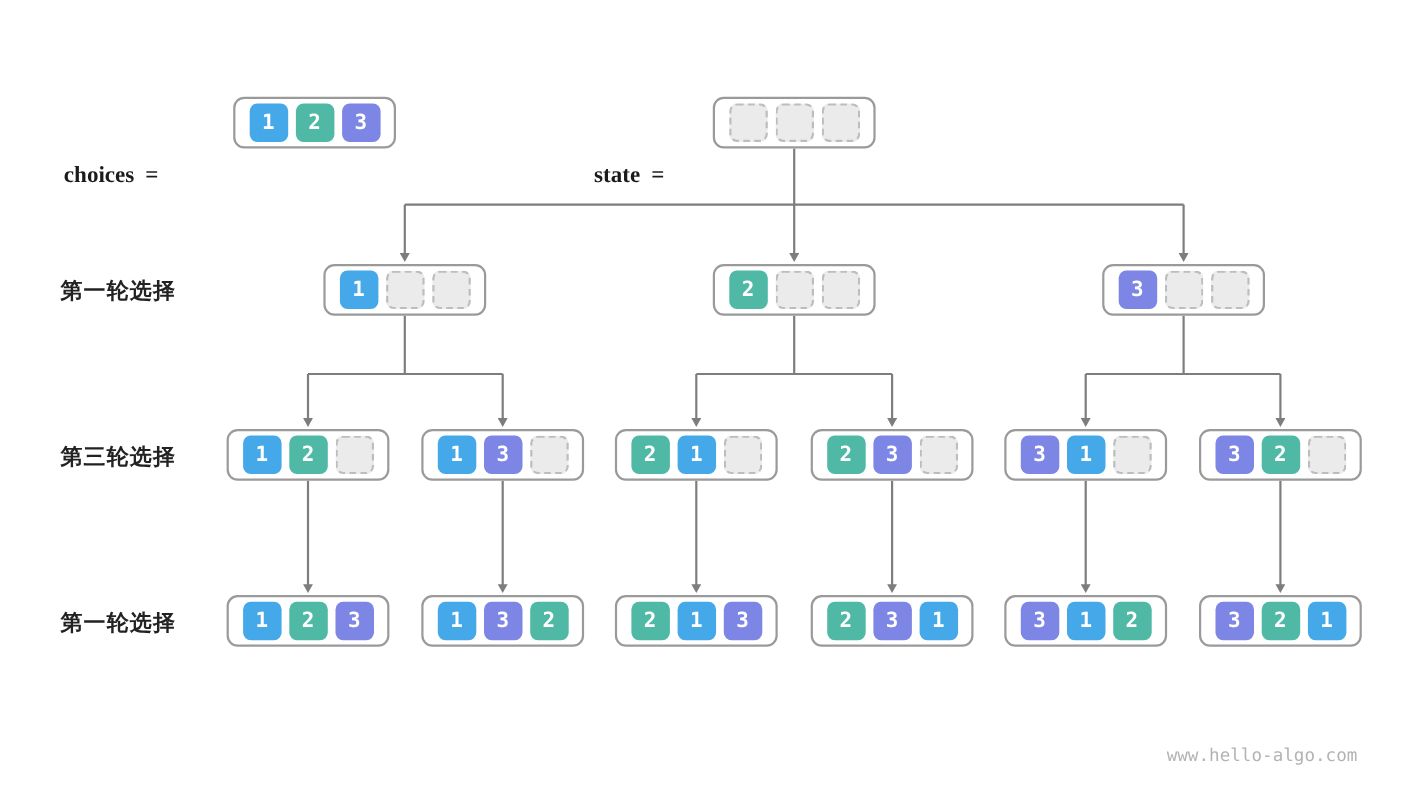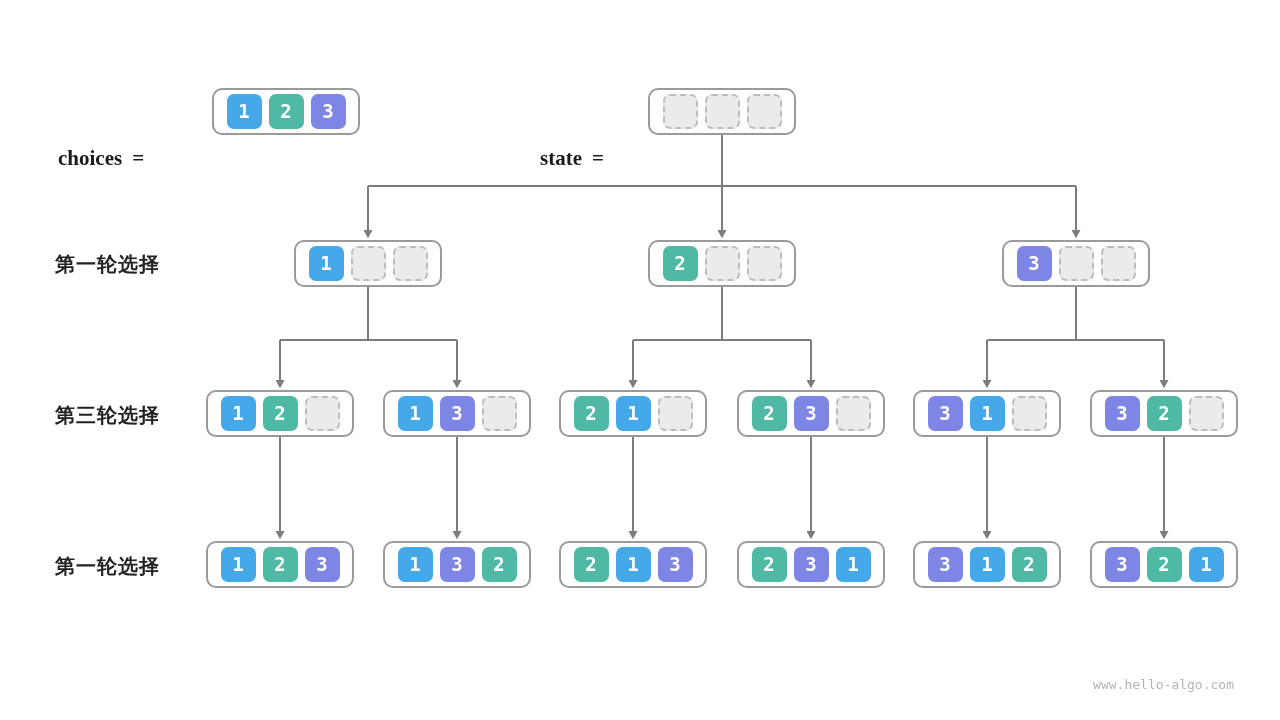--- a/index.html
+++ b/index.html
@@ -13,21 +13,21 @@
   .node { position:absolute; width:148px; height:47px; display:flex; align-items:center;
           justify-content:center; gap:7px; background:#ffffff;
           border:2px solid #9a9a9a; border-radius:10px; }
   .cell { display:inline-block; width:35px; height:35px; line-height:35px; text-align:center;
           border-radius:7px; color:#ffffff; font-family:"DejaVu Sans Mono", monospace;
           font-weight:bold; font-size:19px; }
   .cell.empty { background:#ebebeb; border:2px dashed #bdbdbd; }
   .row-label { position:absolute; left:55px; font-size:20px; color:#222222;
                font-weight:600; letter-spacing:1px; white-space:nowrap; }
   .watermark { position:absolute; right:46px; top:677px;
-               font-family:"DejaVu Sans Mono", monospace; font-size:13px; color:#b3b3b3; }
+               font-family:"DejaVu Sans Mono", monospace; font-size:16px; color:#b3b3b3; }
 </style>
 </head>
 <body>
 
 <div class="canvas" id="canvas">
 
   <svg class="arrows" width="1280" height="720">
     <defs>
       <marker id="ah" viewBox="0 0 10 10" refX="1" refY="5" markerWidth="9" markerHeight="9" markerUnits="userSpaceOnUse" orient="auto">
         <path d="M0,0 L9,5 L0,10 Z" fill="#7d7d7d"></path>

